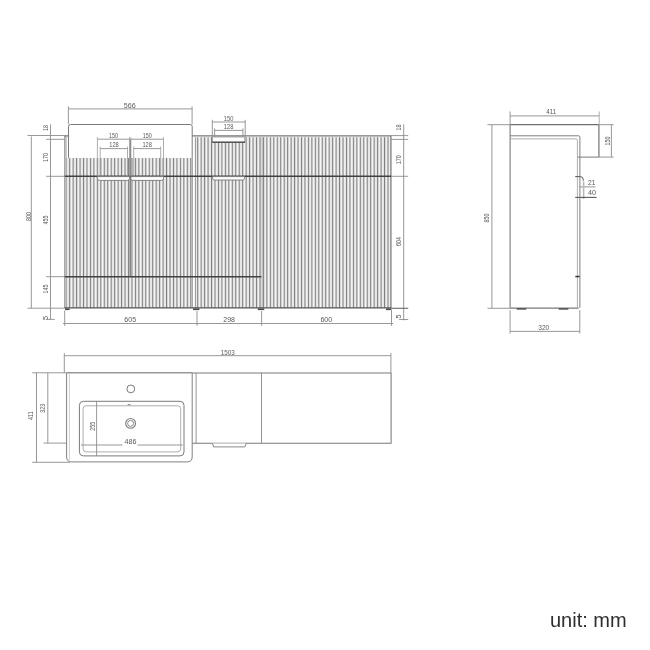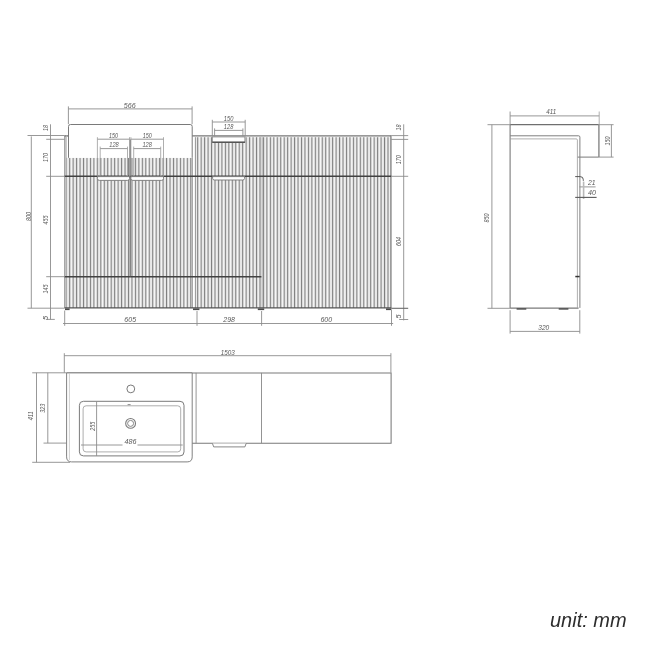--- a/index.html
+++ b/index.html
@@ -1,16 +1,16 @@
 <!DOCTYPE html>
 <html><head>
 <meta charset="utf-8">
 <style>
   html,body{margin:0;padding:0;background:#ffffff;-webkit-font-smoothing:antialiased;}
-  .page{width:650px;height:650px;position:relative;background:#fff;overflow:hidden;filter:grayscale(1);font-style:italic;}
+  .page{width:650px;height:650px;position:relative;background:#fff;overflow:hidden;filter:grayscale(1);}
   text{font-family:"Liberation Sans",sans-serif;fill:#595959;font-size:7.4px;}
   .big{font-size:20px;fill:#2e2e2e;}
 </style>
 </head>
 <body>
 <div class="page">
 <svg width="650" height="650" viewBox="0 0 650 650">
 <defs>
   <pattern id="fl" width="3.46" height="8" patternUnits="userSpaceOnUse">
     <rect width="3.46" height="8" fill="#f7f7f7"></rect>

